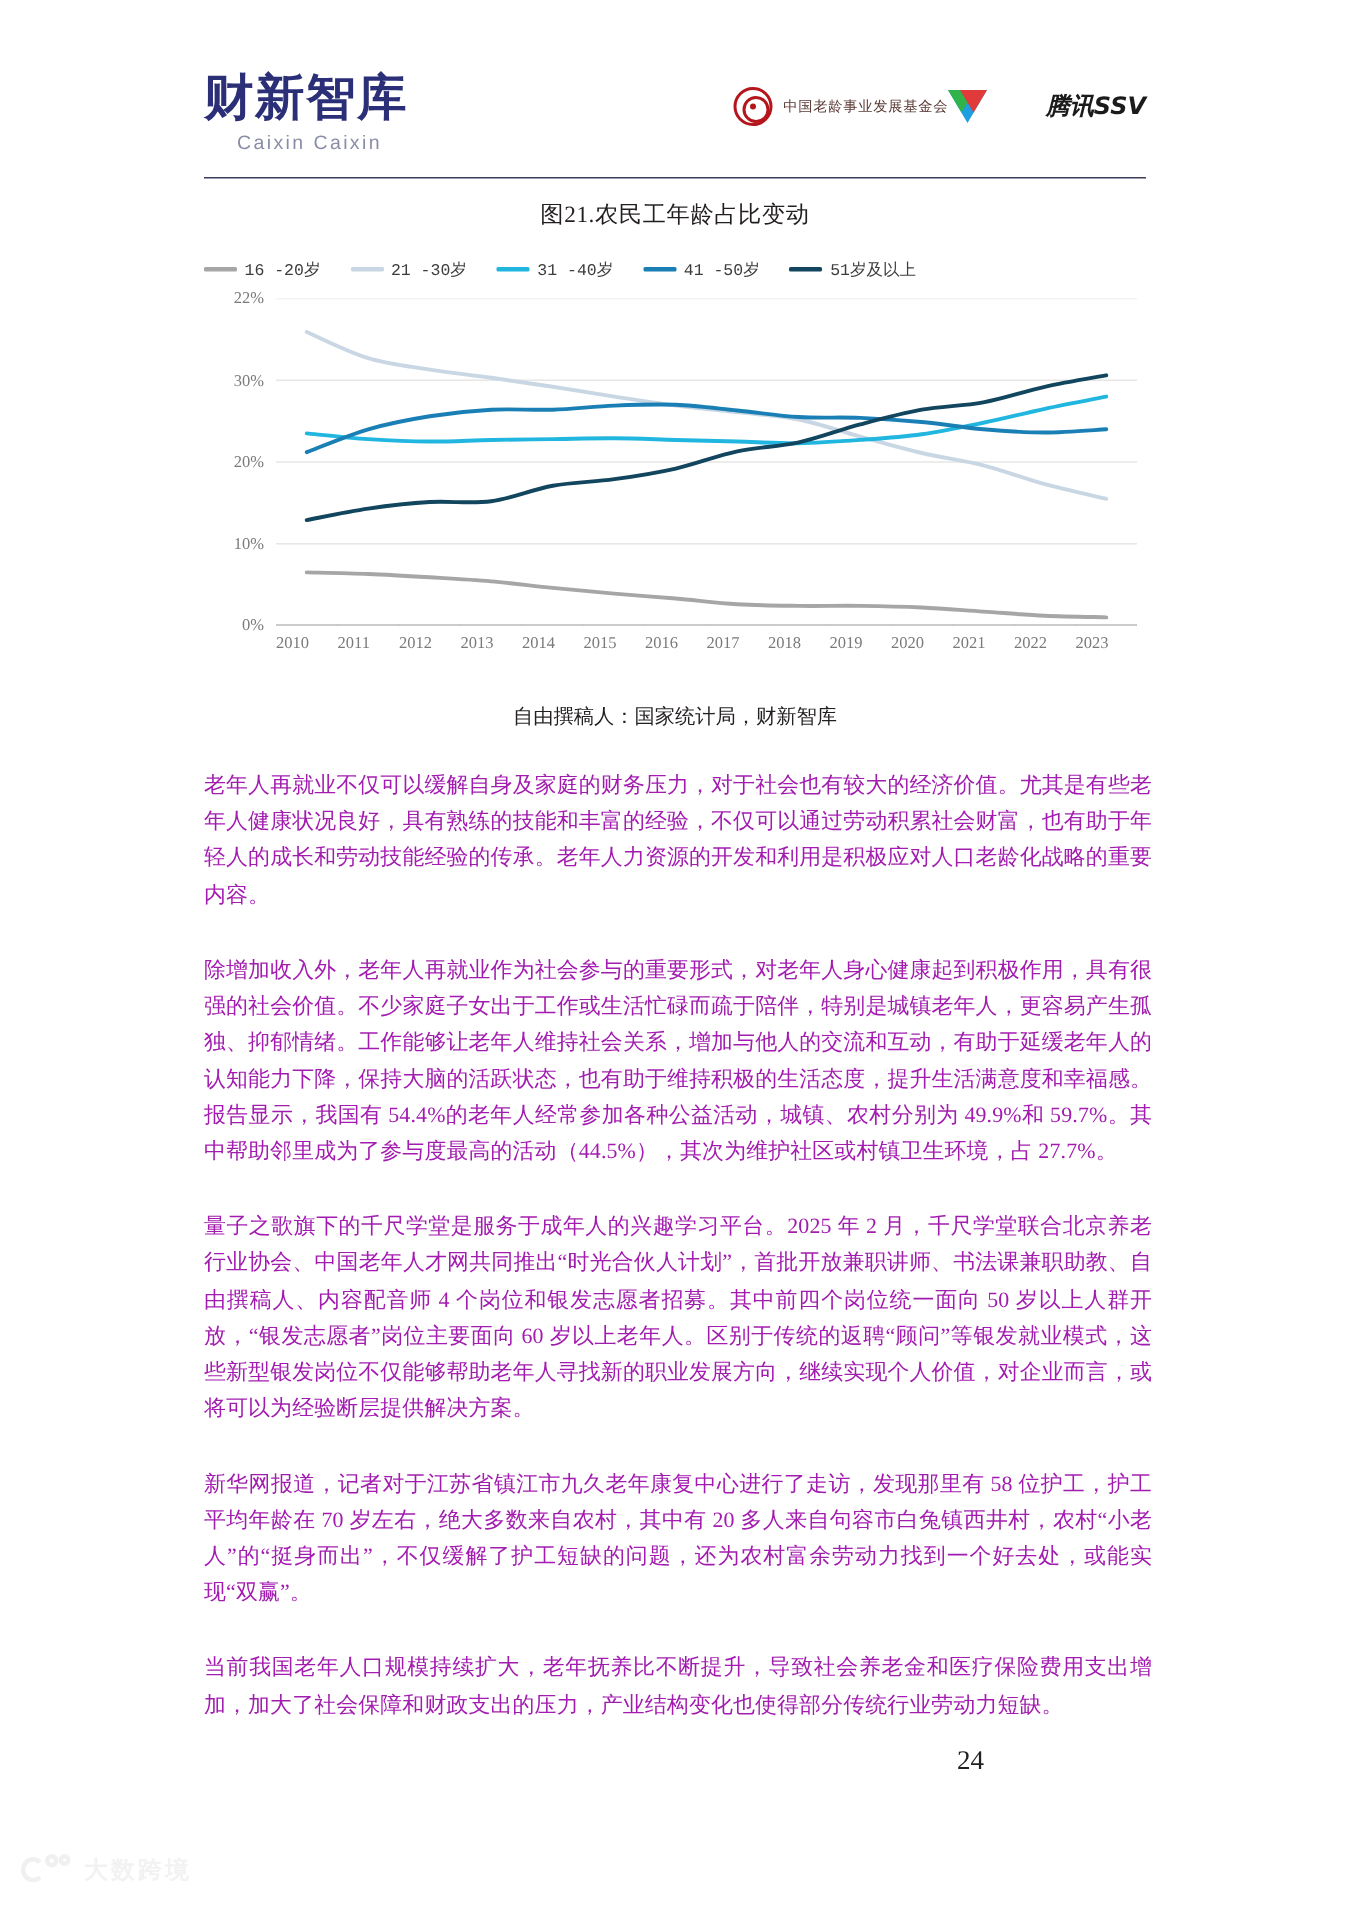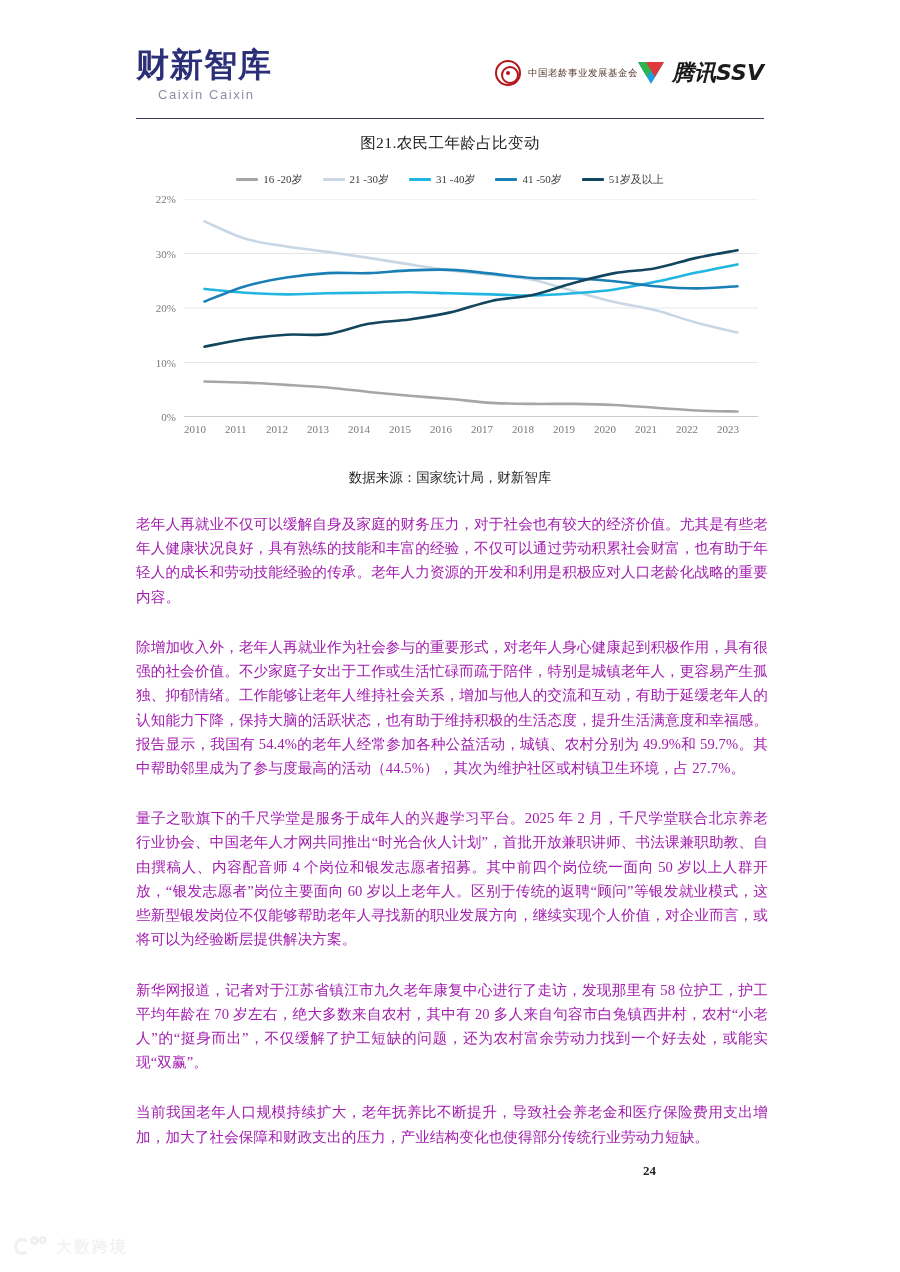--- a/index.html
+++ b/index.html
@@ -78,40 +78,40 @@
     border-left:9px solid transparent;border-right:9px solid transparent;
     border-top:15px solid #2fb34a;
   }
   .tx-mark .t3{
     left:8px;top:1px;width:0;height:0;
     border-left:9px solid transparent;border-right:9px solid transparent;
     border-top:15px solid #e03a3a;
   }
   .tx-text{
     font-family:"DejaVu Sans","Liberation Sans",sans-serif;
-    font-weight:bold; font-style:italic; font-size:22px;
-    color:#1b1b1b; letter-spacing:0px; white-space:nowrap;
+    font-weight:bold; font-style:italic; font-size:16px;
+    color:#1b1b1b; letter-spacing:0px; white-space:nowrap;margin-left:31px;
   }
 
   .header-rule{
     position:absolute; left:136px; top:118px; width:628px;
     border-top:1px solid #3b3b5c;
   }
 
   
   .figure { position:absolute; left:136px; top:133px; width:628px; }
   .fig-title{
     text-align:center; font-size:15.5px; color:#231f20;
     letter-spacing:.4px;
   }
   .legend{
-    display:flex; justify-content:center; align-items:center;
+    display:flex; justify-content:flex-start; align-items:center;
     gap:20px; margin-top:18px;
     font-size:11px; color:#3d3d3d;
-    font-family:Liberation Serif, serif;
+    font-family:Liberation Mono, monospace;
   }
   .legend-item{ display:flex; align-items:center; gap:5px; white-space:nowrap;}
   .legend-swatch{ display:inline-block; width:22px; height:3px; border-radius:1px;}
 
   .plot-wrap{ position:relative; margin-top:12px; height:250px; }
   .ylabels{
     position:absolute; left:0; top:0; width:40px; height:218px;
     font-size:11px; color:#7a7a7a; text-align:right;
     font-family:"Liberation Serif","DejaVu Serif",serif;
   }
@@ -137,21 +137,21 @@
   .body p{
     margin:0 0 26px 0;
     font-size:14.6px;
     line-height:1.66;
     text-align:justify;
     color:#a21caf;
     letter-spacing:0.1px;
   }
   .pagenum{
     position:absolute; right:132px; top:1163px;
-    font-size:13px; color:#231f20;font-weight:bold;
+    font-size:18px; color:#231f20;
   }
 
   
   .watermark{
     position:absolute; left:14px; bottom:14px;
     display:flex; align-items:center; gap:8px;
     opacity:.5;
   }
   .wm-mark{ position:relative; width:34px; height:22px; flex:none; }
   .wm-mark .c1{
@@ -274,21 +274,21 @@
           <span>2017</span>
           <span>2018</span>
           <span>2019</span>
           <span>2020</span>
           <span>2021</span>
           <span>2022</span>
           <span>2023</span>
         </div>
     </div>
 
-    <div class="fig-source">数据来源：国家统计局，财新智库</div>
+    <div class="fig-source">自由撰稿人：国家统计局，财新智库</div>
   </div>
 
   <div class="body">
     <p>老年人再就业不仅可以缓解自身及家庭的财务压力，对于社会也有较大的经济价值。尤其是有些老年人健康状况良好，具有熟练的技能和丰富的经验，不仅可以通过劳动积累社会财富，也有助于年轻人的成长和劳动技能经验的传承。老年人力资源的开发和利用是积极应对人口老龄化战略的重要内容。</p>
     <p>除增加收入外，老年人再就业作为社会参与的重要形式，对老年人身心健康起到积极作用，具有很强的社会价值。不少家庭子女出于工作或生活忙碌而疏于陪伴，特别是城镇老年人，更容易产生孤独、抑郁情绪。工作能够让老年人维持社会关系，增加与他人的交流和互动，有助于延缓老年人的认知能力下降，保持大脑的活跃状态，也有助于维持积极的生活态度，提升生活满意度和幸福感。报告显示，我国有 54.4%的老年人经常参加各种公益活动，城镇、农村分别为 49.9%和 59.7%。其中帮助邻里成为了参与度最高的活动（44.5%），其次为维护社区或村镇卫生环境，占 27.7%。</p>
     <p>量子之歌旗下的千尺学堂是服务于成年人的兴趣学习平台。2025 年 2 月，千尺学堂联合北京养老行业协会、中国老年人才网共同推出“时光合伙人计划”，首批开放兼职讲师、书法课兼职助教、自由撰稿人、内容配音师 4 个岗位和银发志愿者招募。其中前四个岗位统一面向 50 岁以上人群开放，“银发志愿者”岗位主要面向 60 岁以上老年人。区别于传统的返聘“顾问”等银发就业模式，这些新型银发岗位不仅能够帮助老年人寻找新的职业发展方向，继续实现个人价值，对企业而言，或将可以为经验断层提供解决方案。</p>
     <p>新华网报道，记者对于江苏省镇江市九久老年康复中心进行了走访，发现那里有 58 位护工，护工平均年龄在 70 岁左右，绝大多数来自农村，其中有 20 多人来自句容市白兔镇西井村，农村“小老人”的“挺身而出”，不仅缓解了护工短缺的问题，还为农村富余劳动力找到一个好去处，或能实现“双赢”。</p>
     <p>当前我国老年人口规模持续扩大，老年抚养比不断提升，导致社会养老金和医疗保险费用支出增加，加大了社会保障和财政支出的压力，产业结构变化也使得部分传统行业劳动力短缺。</p>
   </div>
 

